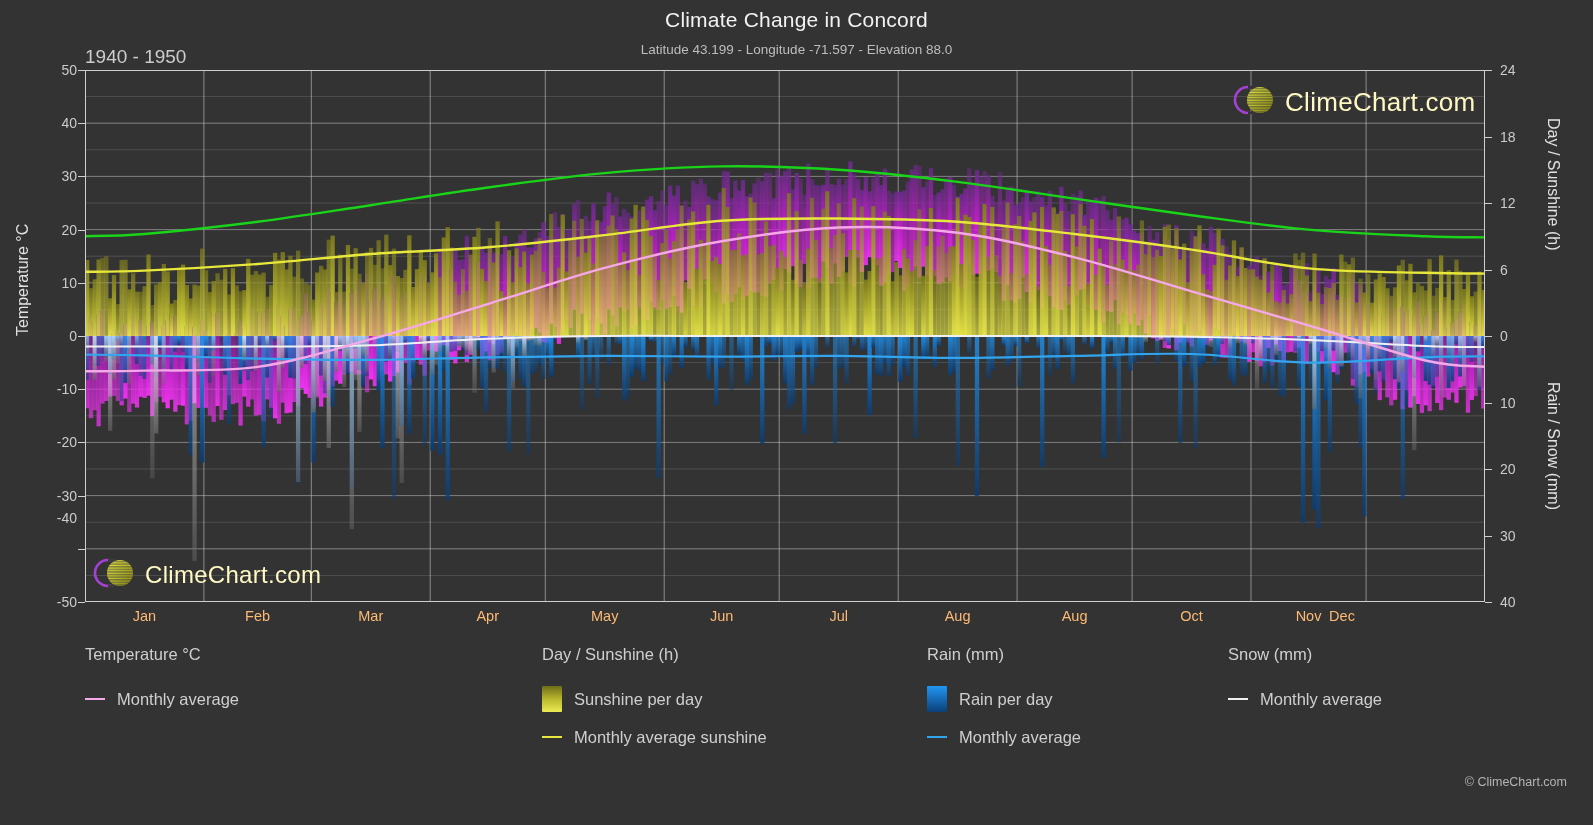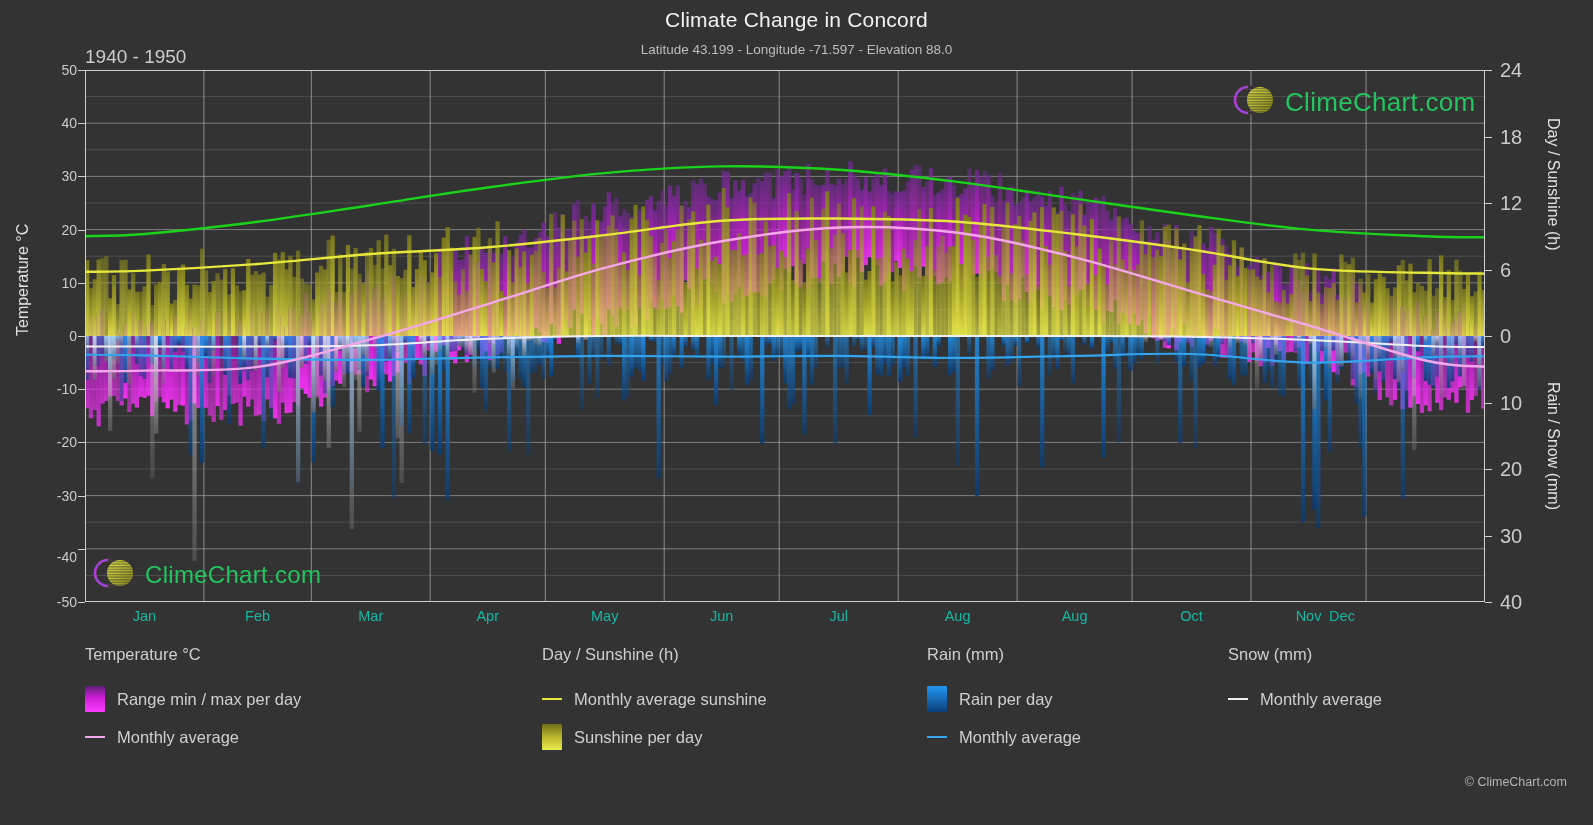--- a/index.html
+++ b/index.html
@@ -29,42 +29,42 @@
     background:#333333; overflow:hidden;
   }
   #plot svg { display:block; }
   
   .y-left-lab {
     position:absolute; right:1516px; width:60px; text-align:right;
     font-size:14px; color:#cbcbcb; transform:translateY(-50%);
   }
   .y-right-lab {
     position:absolute; left:1500px; width:46px; text-align:left;
-    font-size:20px; color:#cbcbcb; transform:translateY(-50%);
+    font-size:14px; color:#cbcbcb; transform:translateY(-50%);
   }
   .tickmark { position:absolute; background:#cfcfcf; height:1px; width:7px; }
   .x-lab {
-    position:absolute; top:608px; font-size:14.5px; color:#14b8a6;
+    position:absolute; top:608px; font-size:14.5px; color:#fdba74;
     transform:translateX(-50%); text-align:center;
   }
   .axis-title-left {
     position:absolute; left:14px; top:336px; font-size:16px; color:#e0e0e0;
     transform-origin:0 0; transform:rotate(-90deg); white-space:nowrap;
   }
   .axis-title-r1 {
     position:absolute; left:1562px; top:118px; font-size:16px; color:#e0e0e0;
     transform-origin:0 0; transform:rotate(90deg); white-space:nowrap;
   }
   .axis-title-r2 {
     position:absolute; left:1562px; top:382px; font-size:16px; color:#e0e0e0;
     transform-origin:0 0; transform:rotate(90deg); white-space:nowrap;
   }
   
   .wm { position:absolute; display:flex; align-items:center; gap:7px; pointer-events:none; }
-  .wm-text { font-size:26px; color:#22c55e; letter-spacing:.3px; font-weight:400; }
+  .wm-text { font-size:26px; color:#fef9c3; letter-spacing:.3px; font-weight:400; }
   .wm.small .wm-text { font-size:24px; }
   
   #legend { position:absolute; left:0; top:645px; width:1593px; height:180px; }
   .leg-col { position:absolute; top:0; }
   .leg-head { font-size:16.5px; color:#cfcfcf; margin-bottom:16px; }
   .leg-row { display:flex; align-items:center; height:38px; }
   .sw { width:20px; height:26px; margin-right:12px; flex:none; border-radius:1px; }
   .swline { width:20px; height:0; border-top:2px solid #fff; margin-right:12px; flex:none; }
   .leg-txt { font-size:16.5px; color:#cfcfcf; white-space:nowrap; }
   .copyright { position:absolute; right:26px; top:775px; font-size:12.5px; color:#b4b4b4; }
@@ -1300,21 +1300,21 @@
     <div class="y-left-lab" style="top:282.8px">10</div>
     <div class="tickmark" style="left:78px; top:282.8px"></div>
     <div class="y-left-lab" style="top:336px">0</div>
     <div class="tickmark" style="left:78px; top:336px"></div>
     <div class="y-left-lab" style="top:389.2px">-10</div>
     <div class="tickmark" style="left:78px; top:389.2px"></div>
     <div class="y-left-lab" style="top:442.4px">-20</div>
     <div class="tickmark" style="left:78px; top:442.4px"></div>
     <div class="y-left-lab" style="top:495.6px">-30</div>
     <div class="tickmark" style="left:78px; top:495.6px"></div>
-    <div class="y-left-lab" style="top:557px">-40</div>
+    <div class="y-left-lab" style="top:518px">-40</div>
     <div class="tickmark" style="left:78px; top:548.8px"></div>
     <div class="y-left-lab" style="top:602px">-50</div>
     <div class="tickmark" style="left:78px; top:602px"></div>
   </div>
 <div id="ticks-right">
     <div class="y-right-lab" style="top:70px">24</div>
     <div class="tickmark" style="left:1485px; top:70px"></div>
     <div class="y-right-lab" style="top:136.5px">18</div>
     <div class="tickmark" style="left:1485px; top:136.5px"></div>
     <div class="y-right-lab" style="top:203px">12</div>
@@ -1387,38 +1387,34 @@
       <circle cx="28" cy="20" r="13" fill="url(#sph2)"></circle>
       <circle cx="28" cy="20" r="13" fill="url(#str2)"></circle>
     </svg>
   </span>
   <span class="wm-text">ClimeChart.com</span>
 </div>
 
 <div id="legend">
     <div class="leg-col" style="left:85px">
     <div class="leg-head">Temperature °C</div>
-    <div class="leg-row">
-        <span class="sw" style="background:linear-gradient(180deg,#5c1f7a 0%,#cc1fd6 45%,#ff3cff 100%);"></span>
-        <span class="leg-txt">Range min / max per day</span>
-      </div>
       <div class="leg-row">
         <span class="swline" style="border-top-color:#f5a8e8"></span>
         <span class="leg-txt">Monthly average</span>
       </div>
   </div>
     <div class="leg-col" style="left:542px">
     <div class="leg-head">Day / Sunshine (h)</div>
       <div class="leg-row">
+        <span class="sw" style="background:linear-gradient(180deg,#6e6c18 0%,#b9b72e 50%,#eceb52 100%);"></span>
+        <span class="leg-txt">Sunshine per day</span>
+      </div>
+      <div class="leg-row">
         <span class="swline" style="border-top-color:#e8e83c"></span>
         <span class="leg-txt">Monthly average sunshine</span>
-      </div>
-      <div class="leg-row">
-        <span class="sw" style="background:linear-gradient(180deg,#6e6c18 0%,#b9b72e 50%,#eceb52 100%);"></span>
-        <span class="leg-txt">Sunshine per day</span>
       </div>
   </div>
     <div class="leg-col" style="left:927px">
     <div class="leg-head">Rain (mm)</div>
     <div class="leg-row">
         <span class="sw" style="background:linear-gradient(180deg,#2196f3 0%,#0b3f78 100%);"></span>
         <span class="leg-txt">Rain per day</span>
       </div>
       <div class="leg-row">
         <span class="swline" style="border-top-color:#33a5ef"></span>

